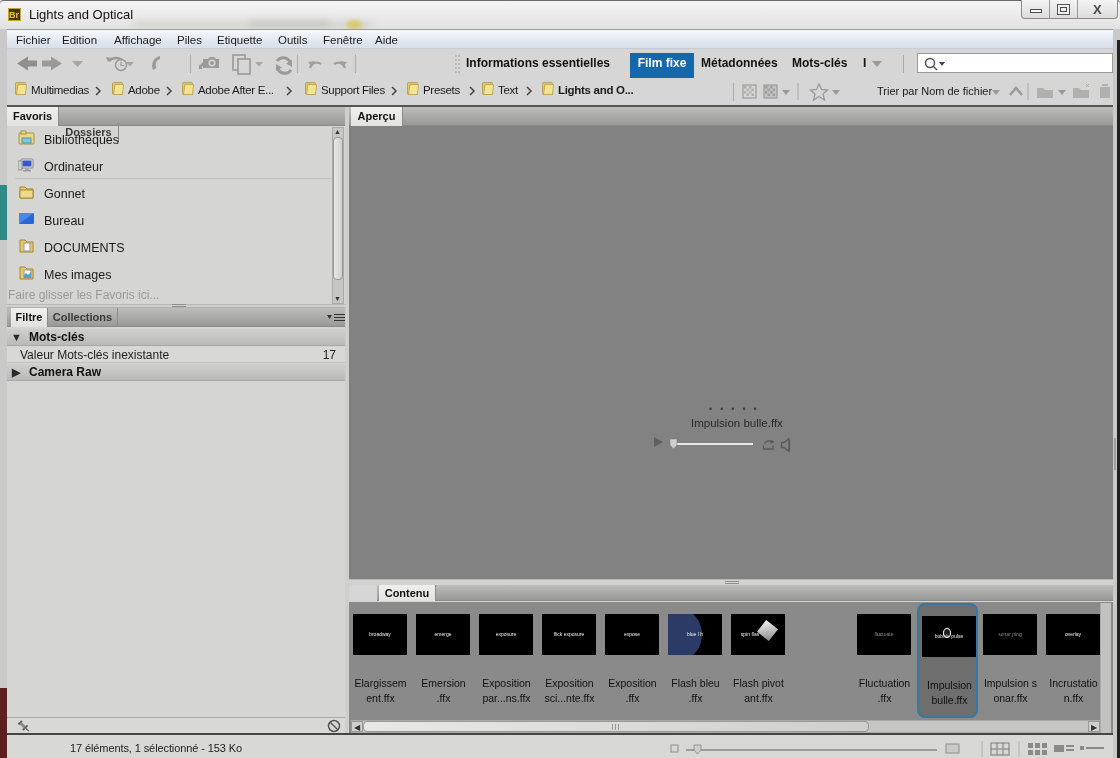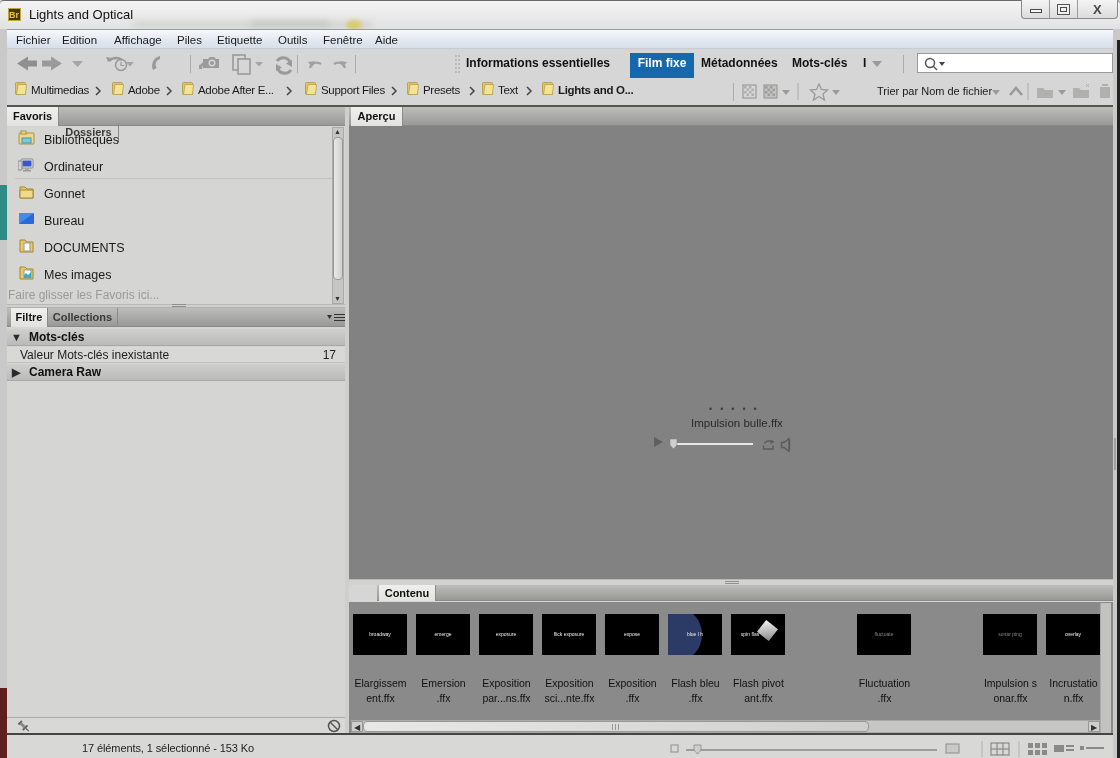--- a/index.html
+++ b/index.html
@@ -397,20 +397,27 @@
           <div style="position:absolute;left:29px;top:9px;width:15px;height:15px;background:linear-gradient(135deg,#f5f5f5,#8a8a8a);transform:rotate(38deg)"></div>
         </div>
         <div class="lbl">Flash pivot<br>ant.ffx</div>
       </div>
       <div class="cell" style="left:505px">
         <div class="thumb" id="t9">
           <div class="tinytxt" style="color:#888">fluctuate</div>
         </div>
         <div class="lbl">Fluctuation<br>.ffx</div>
       </div>
+      <div class="cell" style="left:568px;background:#6e6e6e;border:2px solid #3a76a0;border-radius:8px">
+        <div class="thumb" id="t10">
+          <div class="tinytxt">bubble pulse</div>
+          <div style="position:absolute;left:21px;top:12px;width:8px;height:10px;border:1.5px solid #fff;border-radius:50%;background:rgba(120,120,120,0.25)"></div>
+        </div>
+        <div class="lbl">Impulsion<br>bulle.ffx</div>
+      </div>
       <div class="cell" style="left:631px">
         <div class="thumb" id="t11">
           <div class="tinytxt" style="color:#888">sonar ping</div>
         </div>
         <div class="lbl">Impulsion s<br>onar.ffx</div>
       </div>
       <div class="cell" style="left:694px">
         <div class="thumb" id="t12">
           <div class="tinytxt">overlay</div>
         </div>
@@ -420,21 +427,21 @@
 
   <div class="sbtrack" style="left:2px;top:613px;width:749px;height:13px"></div>
   <div style="position:absolute;left:751px;top:496px;width:11px;height:130px;background:#c2c2c0;border-left:1px solid #aaa"></div>
   <div class="sbthumb" style="left:14px;top:614px;width:506px;height:11px"></div>
   <div style="position:absolute;left:263px;top:617px;width:1px;height:6px;background:#999;box-shadow:3px 0 0 #999,6px 0 0 #999"></div>
   <div style="position:absolute;left:739px;top:614px;width:12px;height:11px;background:#cfcfcd;border:1px solid #999;font-size:8px;line-height:11px;text-align:center;color:#333">▶</div>
   <div style="position:absolute;left:2px;top:614px;width:12px;height:11px;background:#cfcfcd;border:1px solid #999;font-size:8px;line-height:11px;text-align:center;color:#333">◀</div>
 </div>
 
 <div class="abs" id="statusbar">
-  <span style="position:absolute;left:82px;top:7px;font-size:11px;letter-spacing:-0.1px;color:#222">17 éléments, 1 sélectionné - 153 Ko</span>
+  <span style="position:absolute;left:70px;top:7px;font-size:11px;letter-spacing:-0.1px;color:#222">17 éléments, 1 sélectionné - 153 Ko</span>
   <svg width="450" height="23" style="position:absolute;left:665px;top:2px">
     <rect x="6" y="8" width="7" height="7" fill="none" stroke="#9a9a9a" stroke-width="1.2"></rect>
     <line x1="21" y1="13" x2="272" y2="13" stroke="#8a8a8a" stroke-width="1.5"></line>
     <path d="M29 8 h7 v5 l-3.5 4 -3.5 -4 z" fill="#cfcfcd" stroke="#888" stroke-width="0.8"></path>
     <rect x="281" y="7" width="13" height="9" fill="#c9c9c7" stroke="#9a9a9a" stroke-width="1.2"></rect>
     <line x1="317" y1="4" x2="317" y2="20" stroke="#b0b0b0"></line>
     <g stroke="#8a8a8a" stroke-width="1.2" fill="none">
       <rect x="326" y="6" width="18" height="12"></rect>
         <line x1="332" y1="6" x2="332" y2="18"></line>
         <line x1="338" y1="6" x2="338" y2="18"></line>

